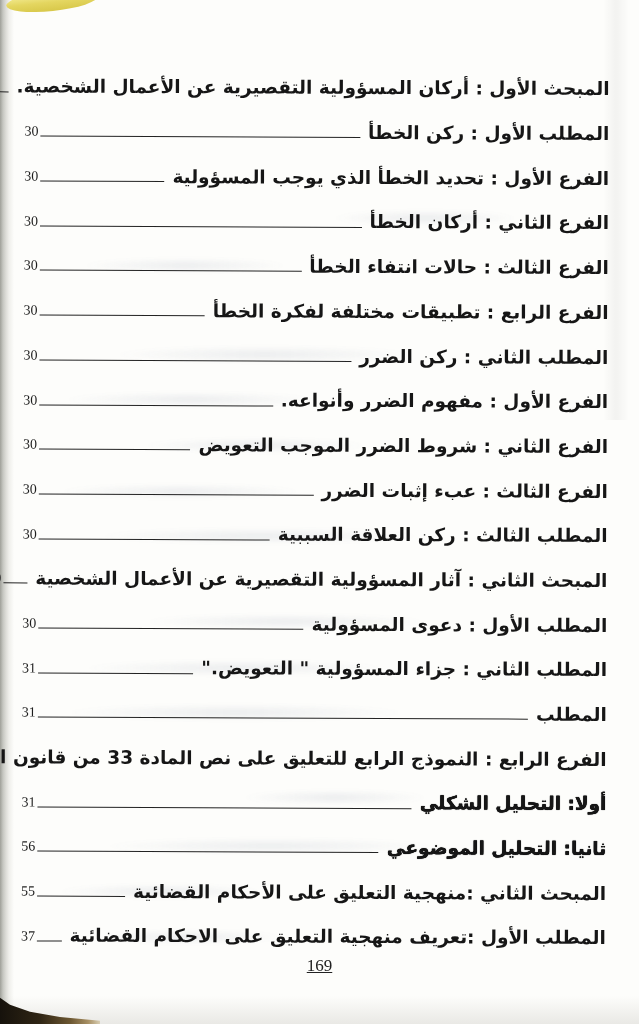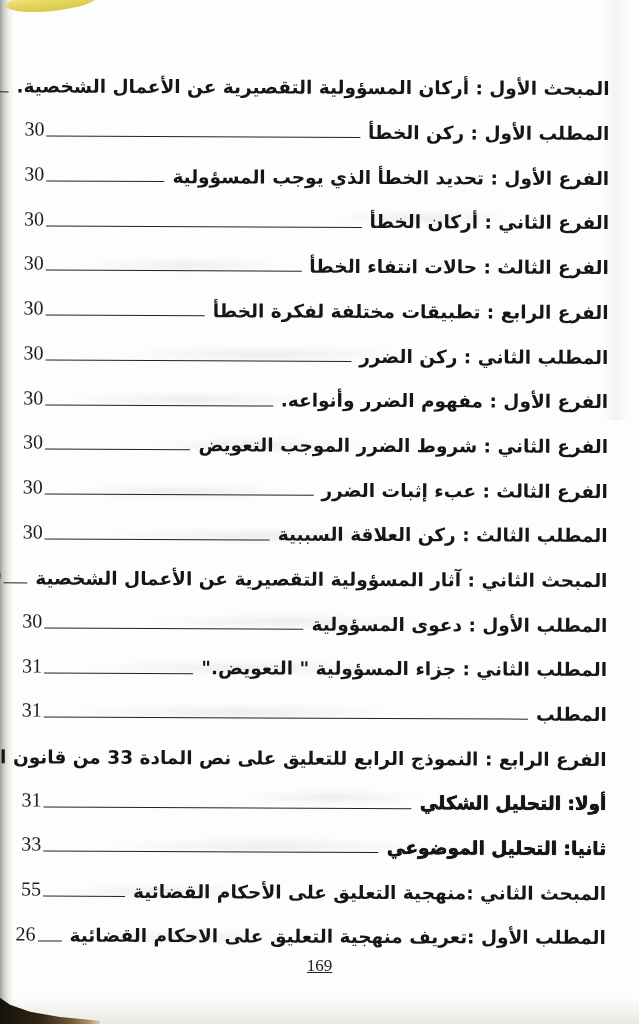--- a/index.html
+++ b/index.html
@@ -71,21 +71,21 @@
   }
   .t.em{text-shadow:0 0 .9px #000, 0 0 .4px #000;}
   .leader{
     flex:1 1 auto;min-width:24px;height:1px;
     border-bottom:1.8px solid #232323;
     margin:0 8px 5px 2px;
   }
   .n{
     flex:0 0 auto;
     font-family:"Liberation Serif",serif;
-    font-size:20px;color:#1d1d1d;line-height:1;
+    font-size:14px;color:#1d1d1d;line-height:1;
     padding-bottom:3px;
   }
   .footer{
     position:absolute;left:0;right:0;top:956px;
     text-align:center;
     font-family:"Liberation Serif",serif;
     font-size:17px;color:#222;text-decoration:underline;
   }
 </style>
 </head>
@@ -210,33 +210,33 @@
 
   <div class="row">
     <span class="t em">أولا: التحليل الشكلي</span>
     <span class="leader"></span>
     <span class="n">31</span>
   </div>
 
   <div class="row">
     <span class="t em">ثانيا: التحليل الموضوعي</span>
     <span class="leader"></span>
-    <span class="n">33</span>
+    <span class="n">56</span>
   </div>
 
   <div class="row">
     <span class="t">المبحث الثاني :منهجية التعليق على الأحكام القضائية</span>
     <span class="leader"></span>
     <span class="n">55</span>
   </div>
 
   <div class="row">
     <span class="t">المطلب الأول :تعريف منهجية التعليق على الاحكام القضائية</span>
     <span class="leader"></span>
-    <span class="n">26</span>
+    <span class="n">37</span>
   </div>
 </main>
 
   <div class="footer">169</div>
 
   <div class="shadow-bottom"></div>
   <div class="corner-dark"></div>
 </div>
 
 </body></html>

